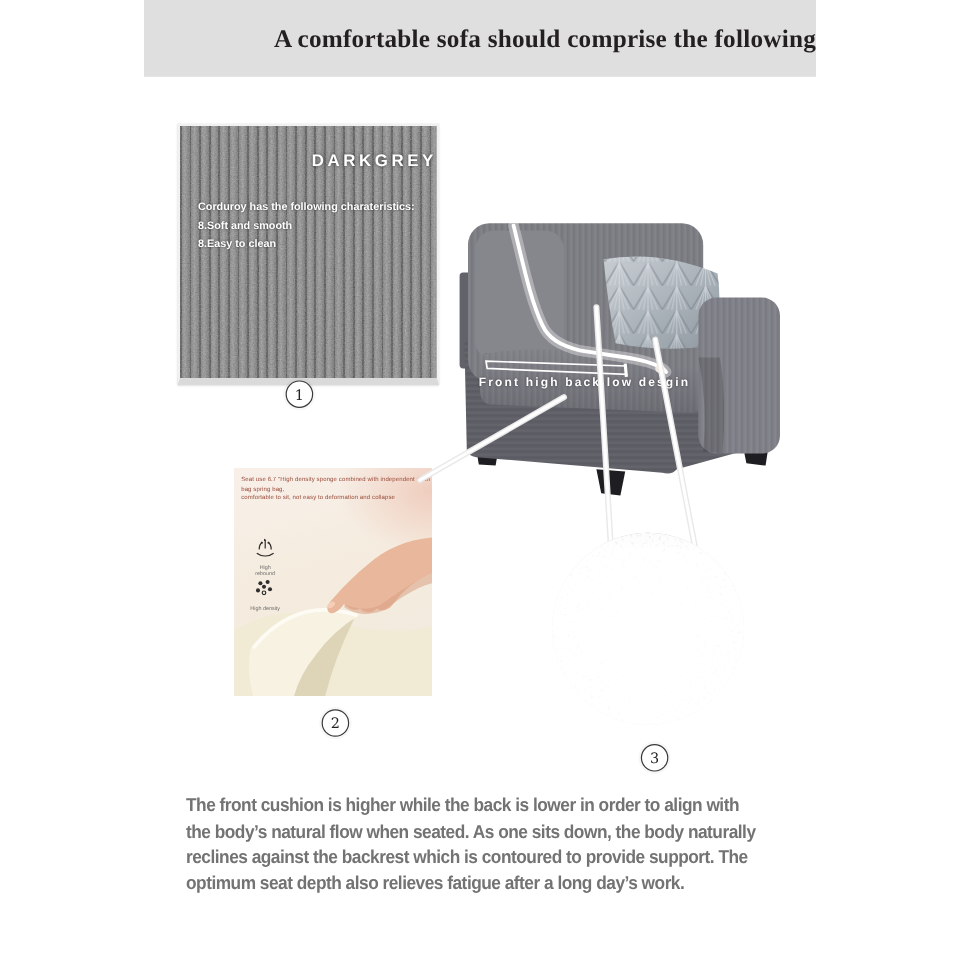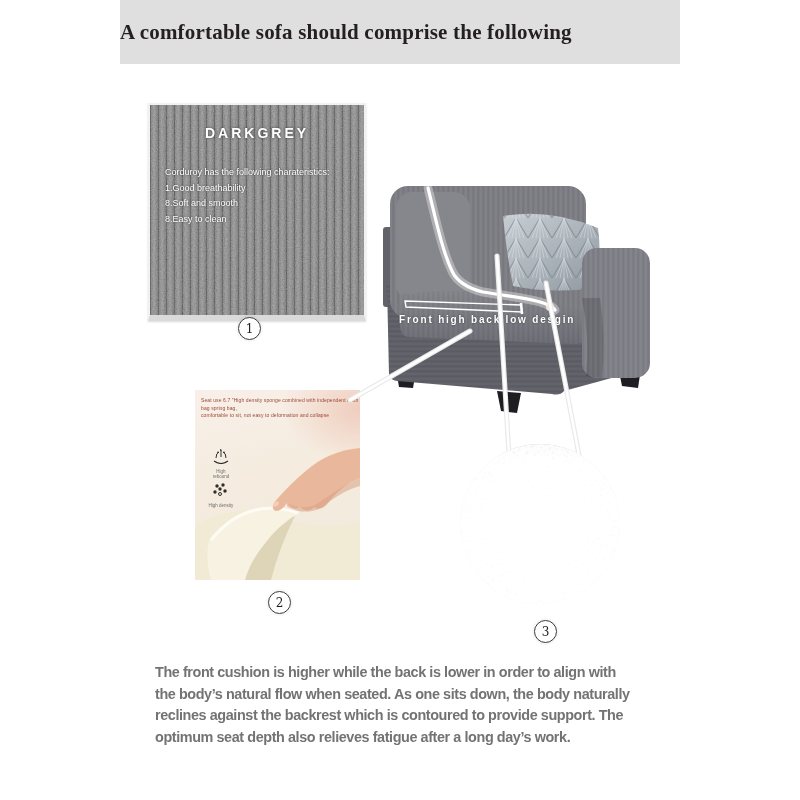--- a/index.html
+++ b/index.html
@@ -1,40 +1,40 @@
 <!DOCTYPE html>
 <html><head>
 <meta charset="utf-8">
 <style>
   html,body{margin:0;padding:0;background:#ffffff;}
   .page{position:relative;width:800px;height:800px;background:#ffffff;overflow:hidden;
         font-family:"Liberation Sans",sans-serif;}
 
   
   .title-band{position:absolute;left:120px;top:0;width:560px;height:64px;
-    background:#dfdfdf;display:flex;align-items:center;justify-content:flex-start;}
+    background:#dfdfdf;display:flex;align-items:center;justify-content:flex-end;}
   .title-band span{font-family:"Liberation Serif",serif;font-weight:bold;
     font-size:21px;color:#241f20;letter-spacing:.2px;}
 
   
   .swatch{position:absolute;left:148px;top:103px;width:214px;height:210px;
     border:2px solid #f1f1f1;border-bottom:6px solid #dadada;
     box-shadow:0 1px 2px rgba(0,0,0,.15);
     background:
       repeating-linear-gradient(90deg,
         #4d4d4d 0px,#4d4d4d 1.5px,
         #7e7e7e 1.5px,#989898 4px,
         #8a8a8a 5.5px,#6f6f6f 8px);
     overflow:hidden;}
   .swatch-noise{position:absolute;inset:0;pointer-events:none;}
-  .swatch-name{position:absolute;left:0;right:0;top:20px;text-align:center;
+  .swatch-name{position:absolute;left:0;right:0;top:20px;text-align:right;
     color:#ffffff;font-weight:bold;font-size:14px;letter-spacing:3px;
     text-shadow:0 0 3px rgba(0,0,0,.55);}
   .swatch-text{position:absolute;left:15px;top:60px;color:#ffffff;
-    font-size:9px;font-weight:normal;line-height:15.5px;
+    font-size:9px;font-weight:bold;line-height:15.5px;
     text-shadow:0 0 2px rgba(0,0,0,.6);}
 
   
   .callout{position:absolute;width:21px;height:21px;border:1.4px solid #3a3a3a;
     border-radius:50%;background:#ffffff;display:flex;align-items:center;
     justify-content:center;font-family:"DejaVu Serif",serif;font-size:12px;
     color:#222;box-shadow:0 0 0 2px rgba(0,0,0,.03);}
   .callout-1{left:238px;top:317px;}
   .callout-2{left:268px;top:591px;}
   .callout-3{left:534px;top:620px;}
@@ -89,21 +89,20 @@
       <filter id="fabN2">
           <feTurbulence type="fractalNoise" baseFrequency="0.5" numOctaves="2" seed="9"></feTurbulence>
         <feColorMatrix type="matrix" values="0 0 0 0 0.1  0 0 0 0 0.1  0 0 0 0 0.1  0 0 0 0.3 0"></feColorMatrix>
         </filter>
       <rect width="214" height="210" filter="url(#fabN1)"></rect>
       <rect width="214" height="210" filter="url(#fabN2)"></rect>
     </svg>
     <div class="swatch-name">DARKGREY</div>
     <div class="swatch-text">
       <div>Corduroy has the following charateristics:</div>
-      <div>1.Good breathability</div>
       <div>8.Soft and smooth</div>
       <div>8.Easy to clean</div>
     </div>
   </div>
 
   <svg class="chair" width="300" height="240" viewBox="0 0 300 240">
     <defs>
       <linearGradient id="pillowG" x1="0" y1="0" x2="1" y2="1">
         <stop offset="0" stop-color="#c7cdd2"></stop>
           <stop offset=".55" stop-color="#aab2b9"></stop>

